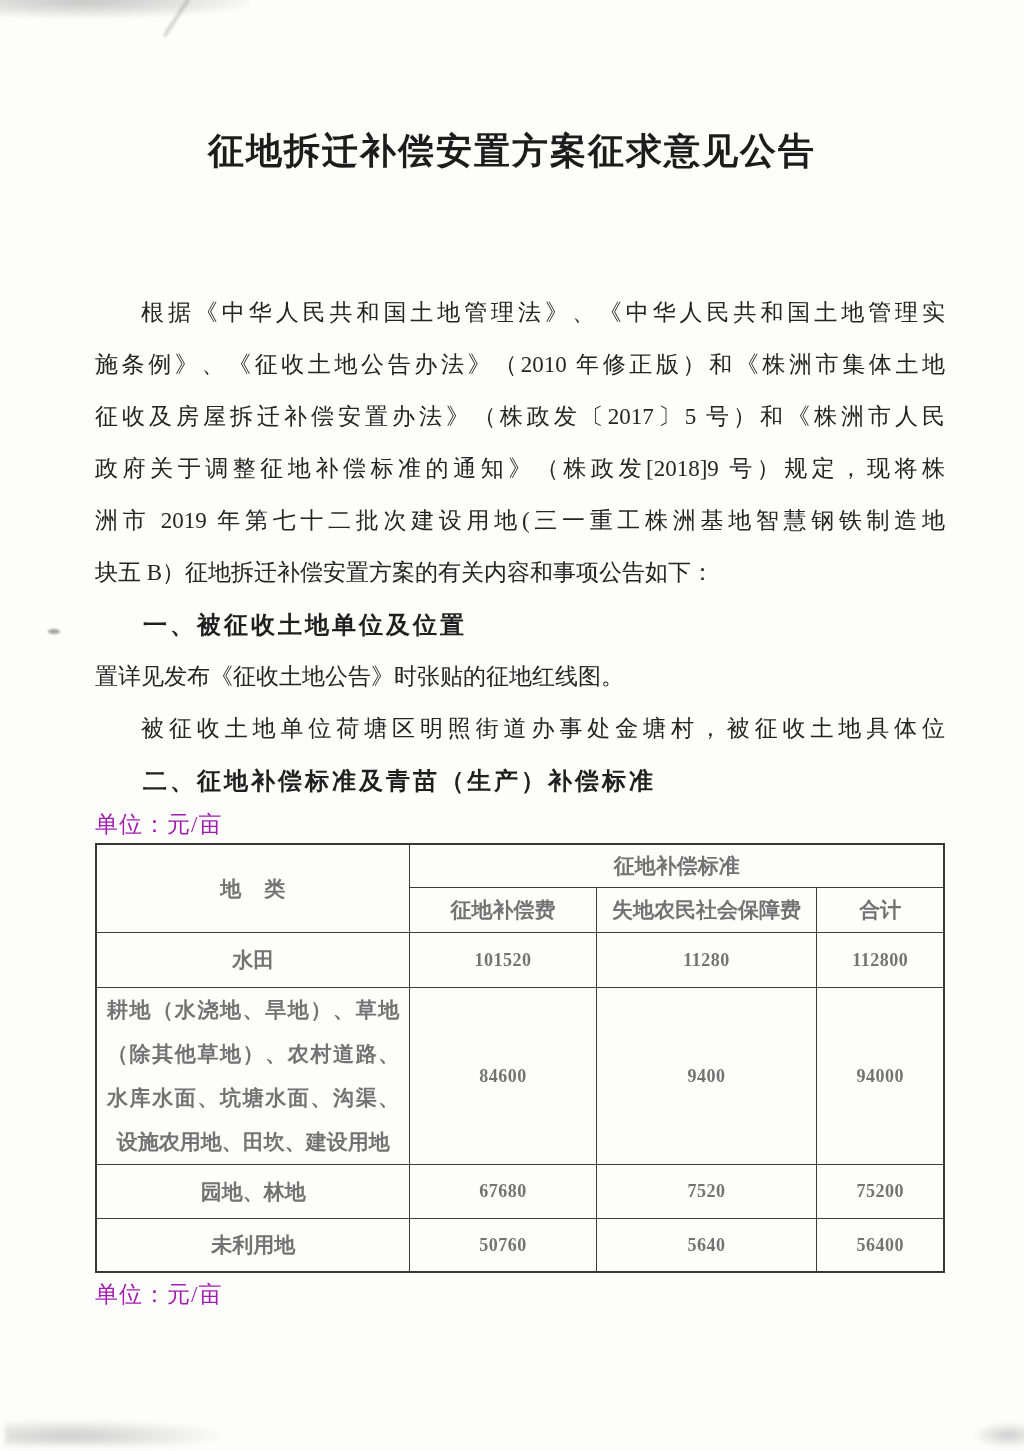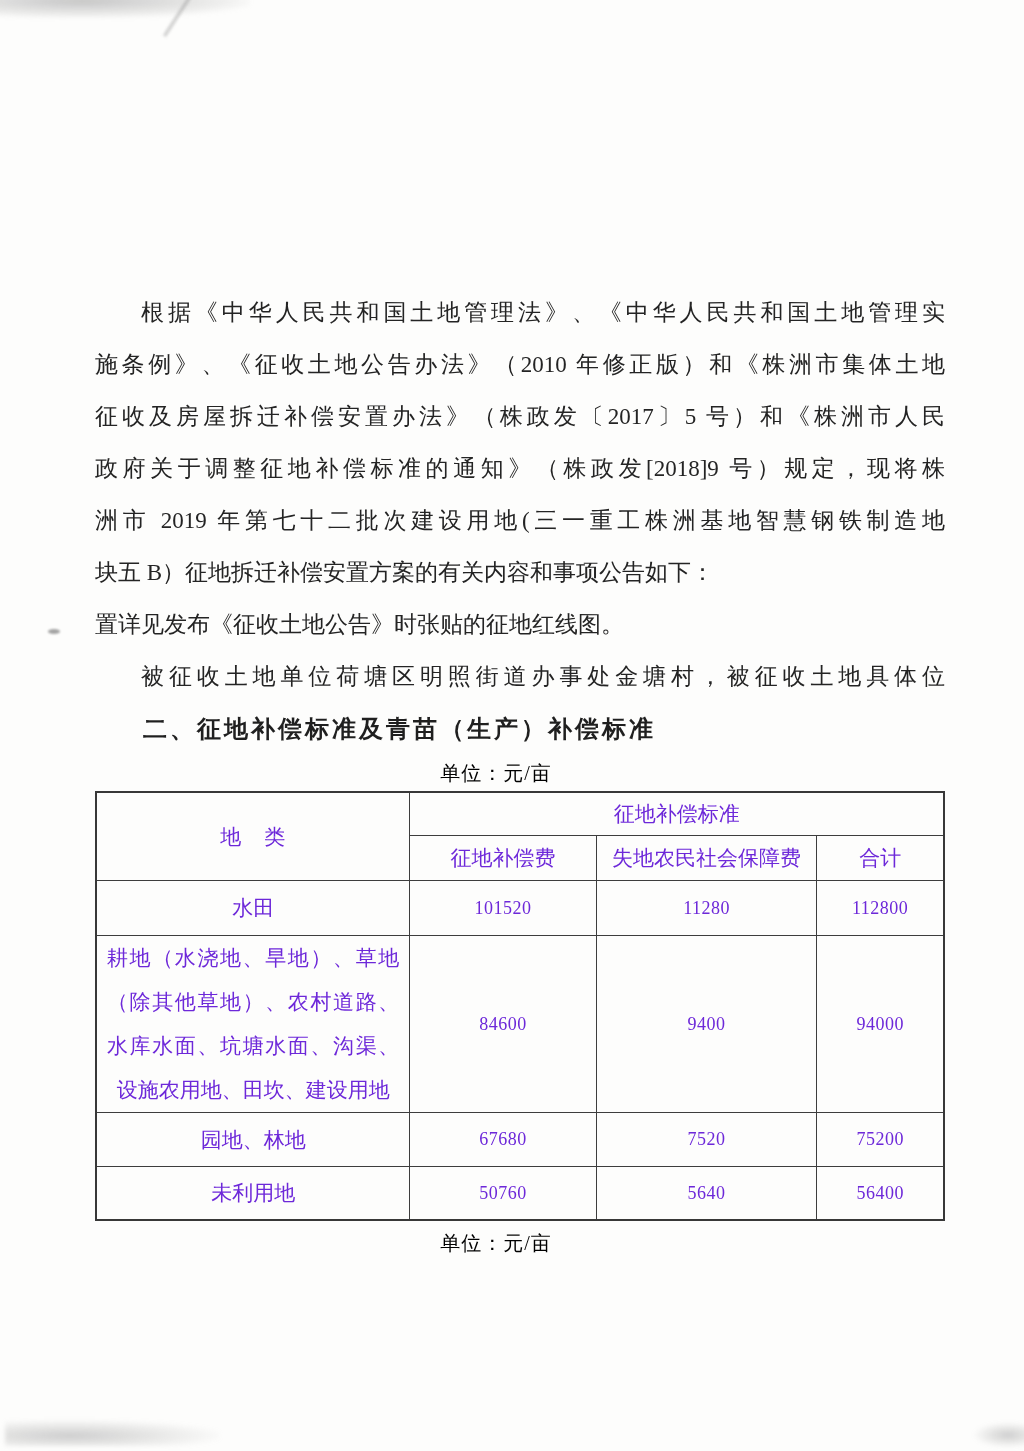--- a/index.html
+++ b/index.html
@@ -88,47 +88,47 @@
     font-family: "Liberation Sans", "DejaVu Sans", sans-serif;
     font-weight: 600;
     font-size: 24px;
     line-height: 52px;
     letter-spacing: 3px;
     text-indent: 2em;
     color: #1f1f1f;
   }
 
   .unit-label {
-    font-size: 20px;
+    font-size: 23px;
     line-height: 36px;
-    text-align: center;
+    text-align: left;
     padding-right: 48px;
     letter-spacing: 1px;
-    color: #000000;
+    color: #a21caf;
   }
   .unit-label.bottom {
     line-height: 40px;
     margin-top: 2px;
   }
 
   
   table.comp-table {
     width: 100%;
     border-collapse: collapse;
     table-layout: fixed;
     border: 2px solid #383838;
   }
   .comp-table td, .comp-table th {
     border: 1.5px solid #3d3d3d;
     text-align: center;
     vertical-align: middle;
-    font-weight: normal;
+    font-weight: bold;
     font-size: 21px;
     padding: 0 6px;
-    color: #6d28d9;
+    color: #737373;
     overflow: hidden;
   }
   .comp-table .hrow1 td, .comp-table .hrow1 th { height: 42px; }
   .comp-table .hrow2 td, .comp-table .hrow2 th { height: 44px; }
   .comp-table .r-shuitian td   { height: 54px; margin-left: 37px; }
   .comp-table .r-gengdi td     { height: 175px; }
   .comp-table .r-yuandi td     { height: 53px; }
   .comp-table .r-weiliyong td  { height: 52px; }
   .comp-table .num { font-size: 18px; letter-spacing: 0.5px; }
   .comp-table .category-long {
@@ -145,33 +145,35 @@
 
 <div class="page">
 
   <div class="smudge smudge-topleft"></div>
   <div class="smudge smudge-diagonal"></div>
   <div class="smudge smudge-leftdot"></div>
   <div class="smudge smudge-bottomleft"></div>
   <div class="smudge smudge-bottomright"></div>
 
   <div class="title-block">
+    <div class="title-line">征地拆迁补偿安置方案征求意见公告</div>
   </div>
 
   <div class="content">
 
     <div>
       <div class="body-line justify-full indent">根据《中华人民共和国土地管理法》、《中华人民共和国土地管理实</div>
       <div class="body-line justify-full">施条例》、《征收土地公告办法》（2010 年修正版）和《株洲市集体土地</div>
       <div class="body-line justify-full">征收及房屋拆迁补偿安置办法》（株政发〔2017〕5 号）和《株洲市人民</div>
       <div class="body-line justify-full">政府关于调整征地补偿标准的通知》（株政发[2018]9 号）规定，现将株</div>
       <div class="body-line justify-full">洲市 2019 年第七十二批次建设用地(三一重工株洲基地智慧钢铁制造地</div>
       <div class="body-line">块五 B）征地拆迁补偿安置方案的有关内容和事项公告如下：</div>
     </div>
 
+    <div class="heading">一、被征收土地单位及位置</div>
 
     <div>
       <div class="body-line">置详见发布《征收土地公告》时张贴的征地红线图。</div>
       <div class="body-line justify-full indent">被征收土地单位荷塘区明照街道办事处金塘村，被征收土地具体位</div>
     </div>
 
     <div class="heading">二、征地补偿标准及青苗（生产）补偿标准</div>
 
     <div class="unit-label">单位：元/亩</div>
 

